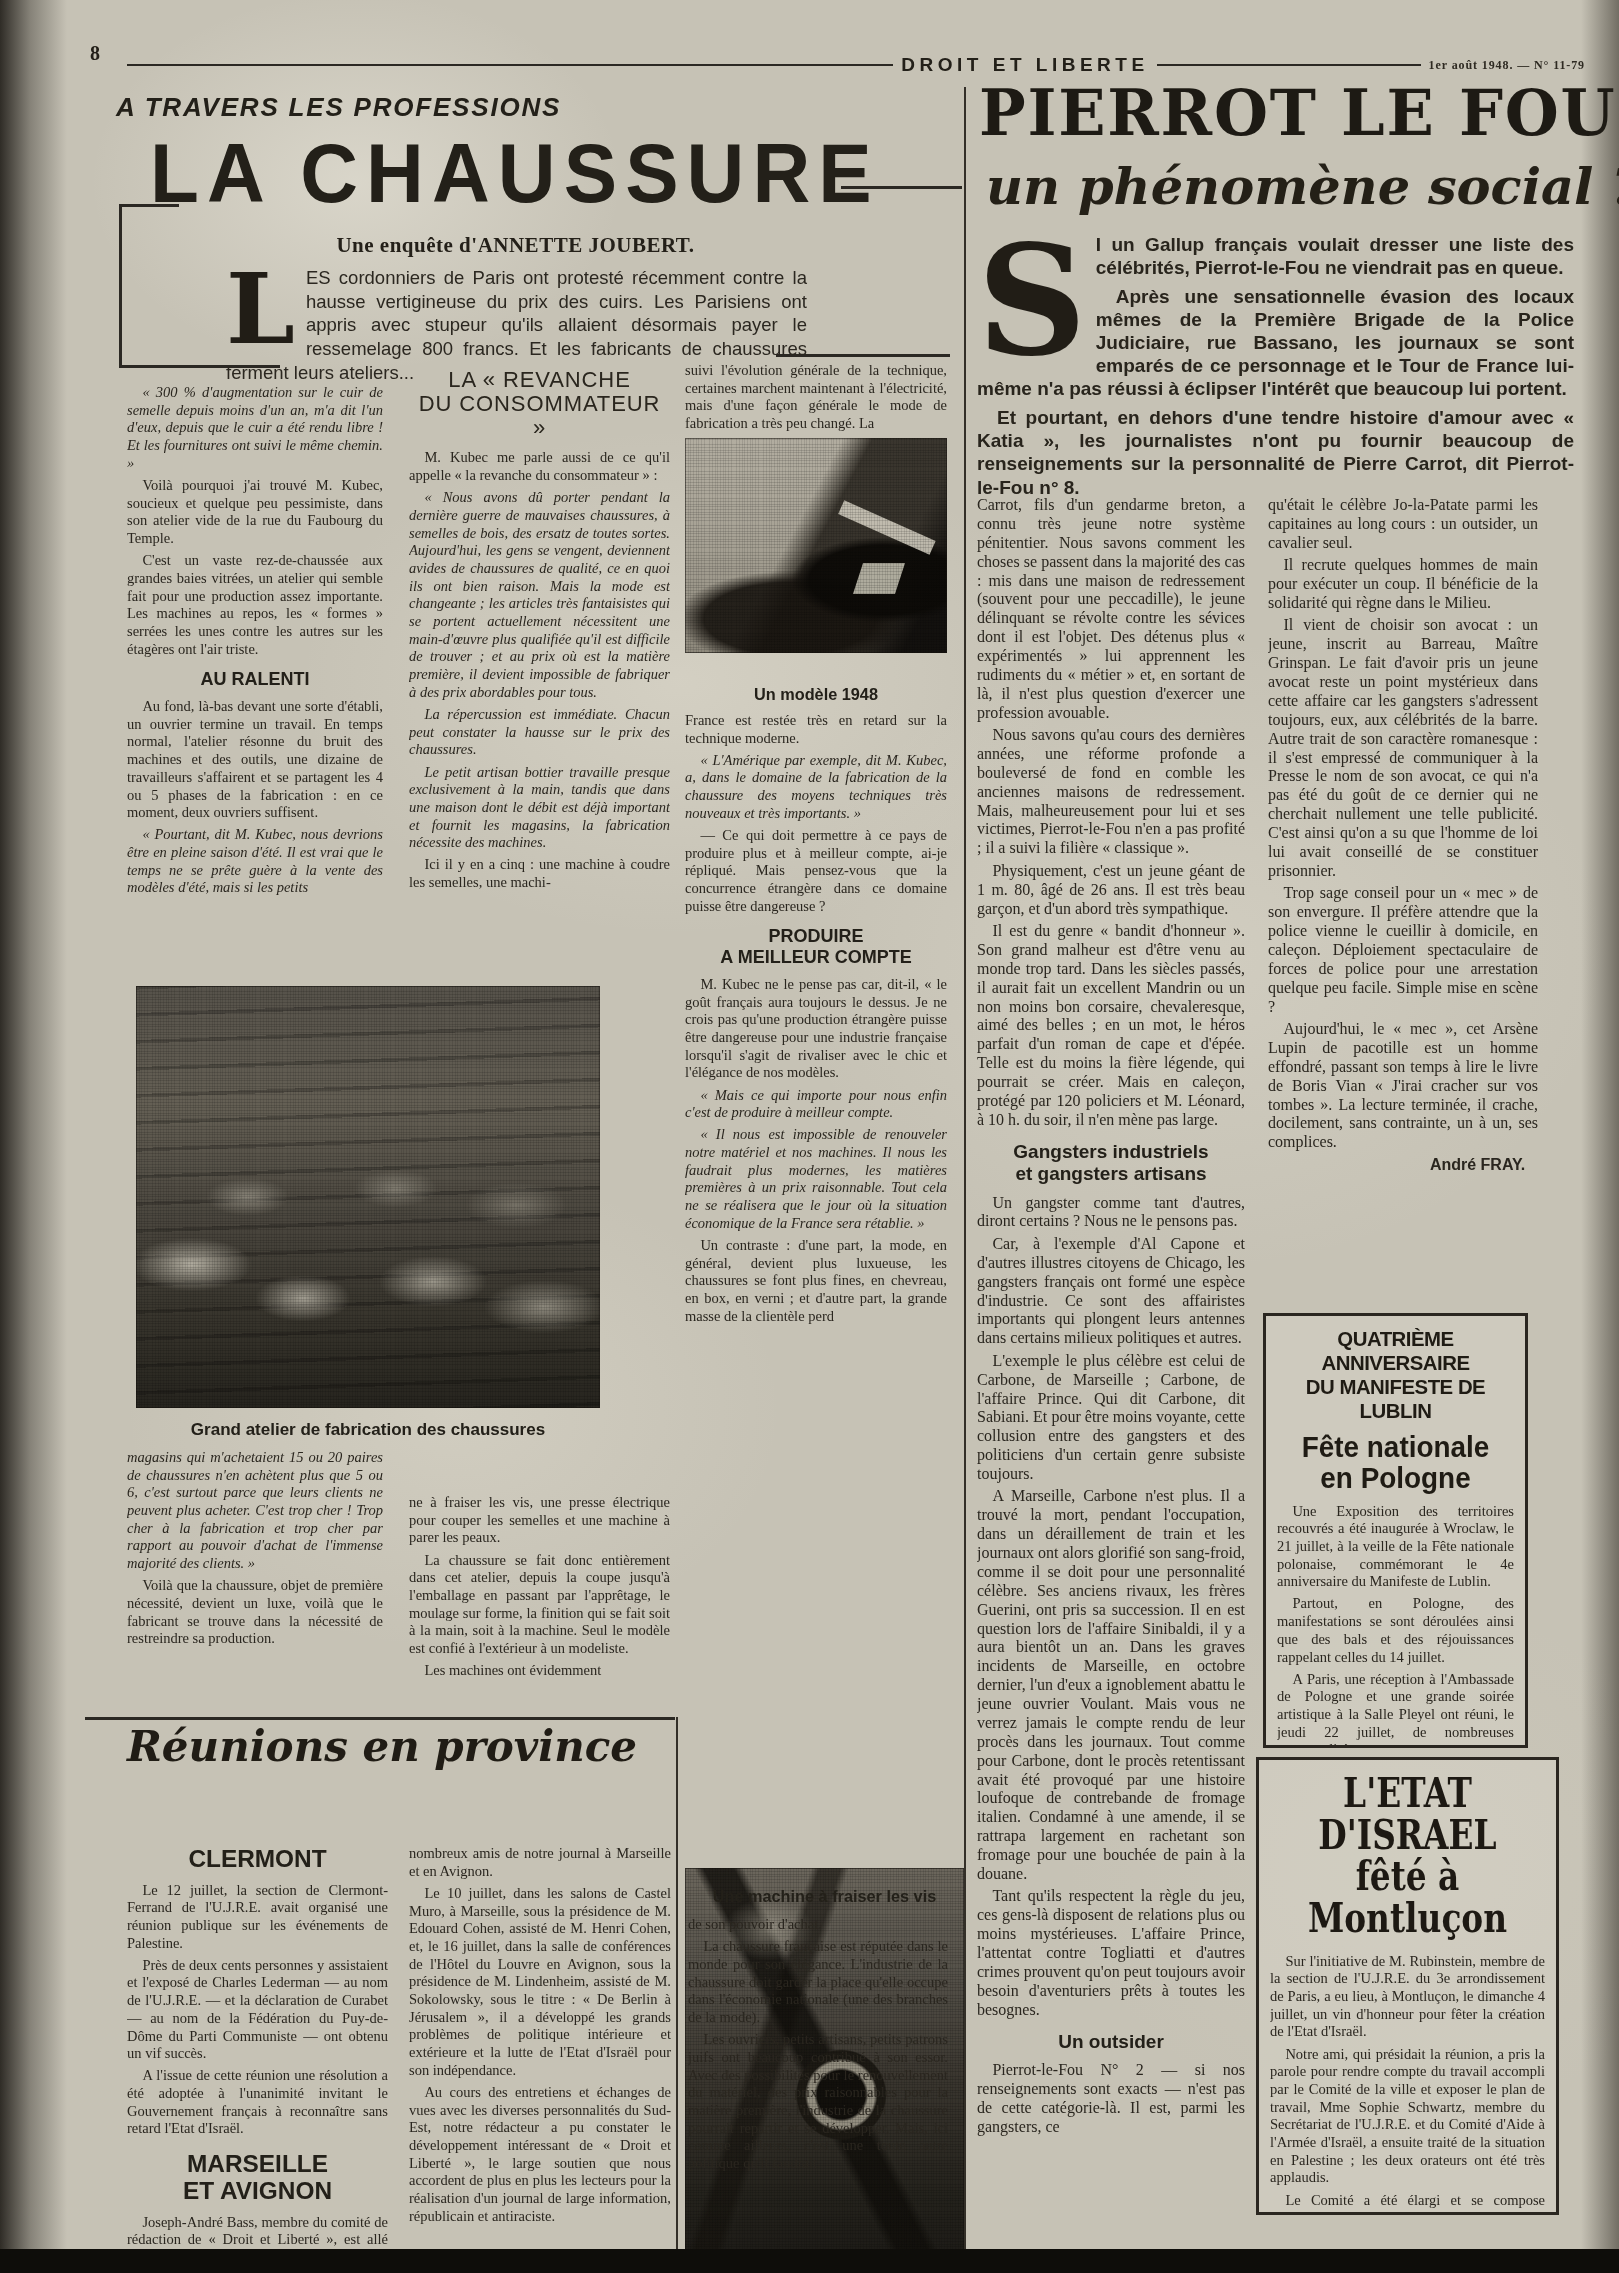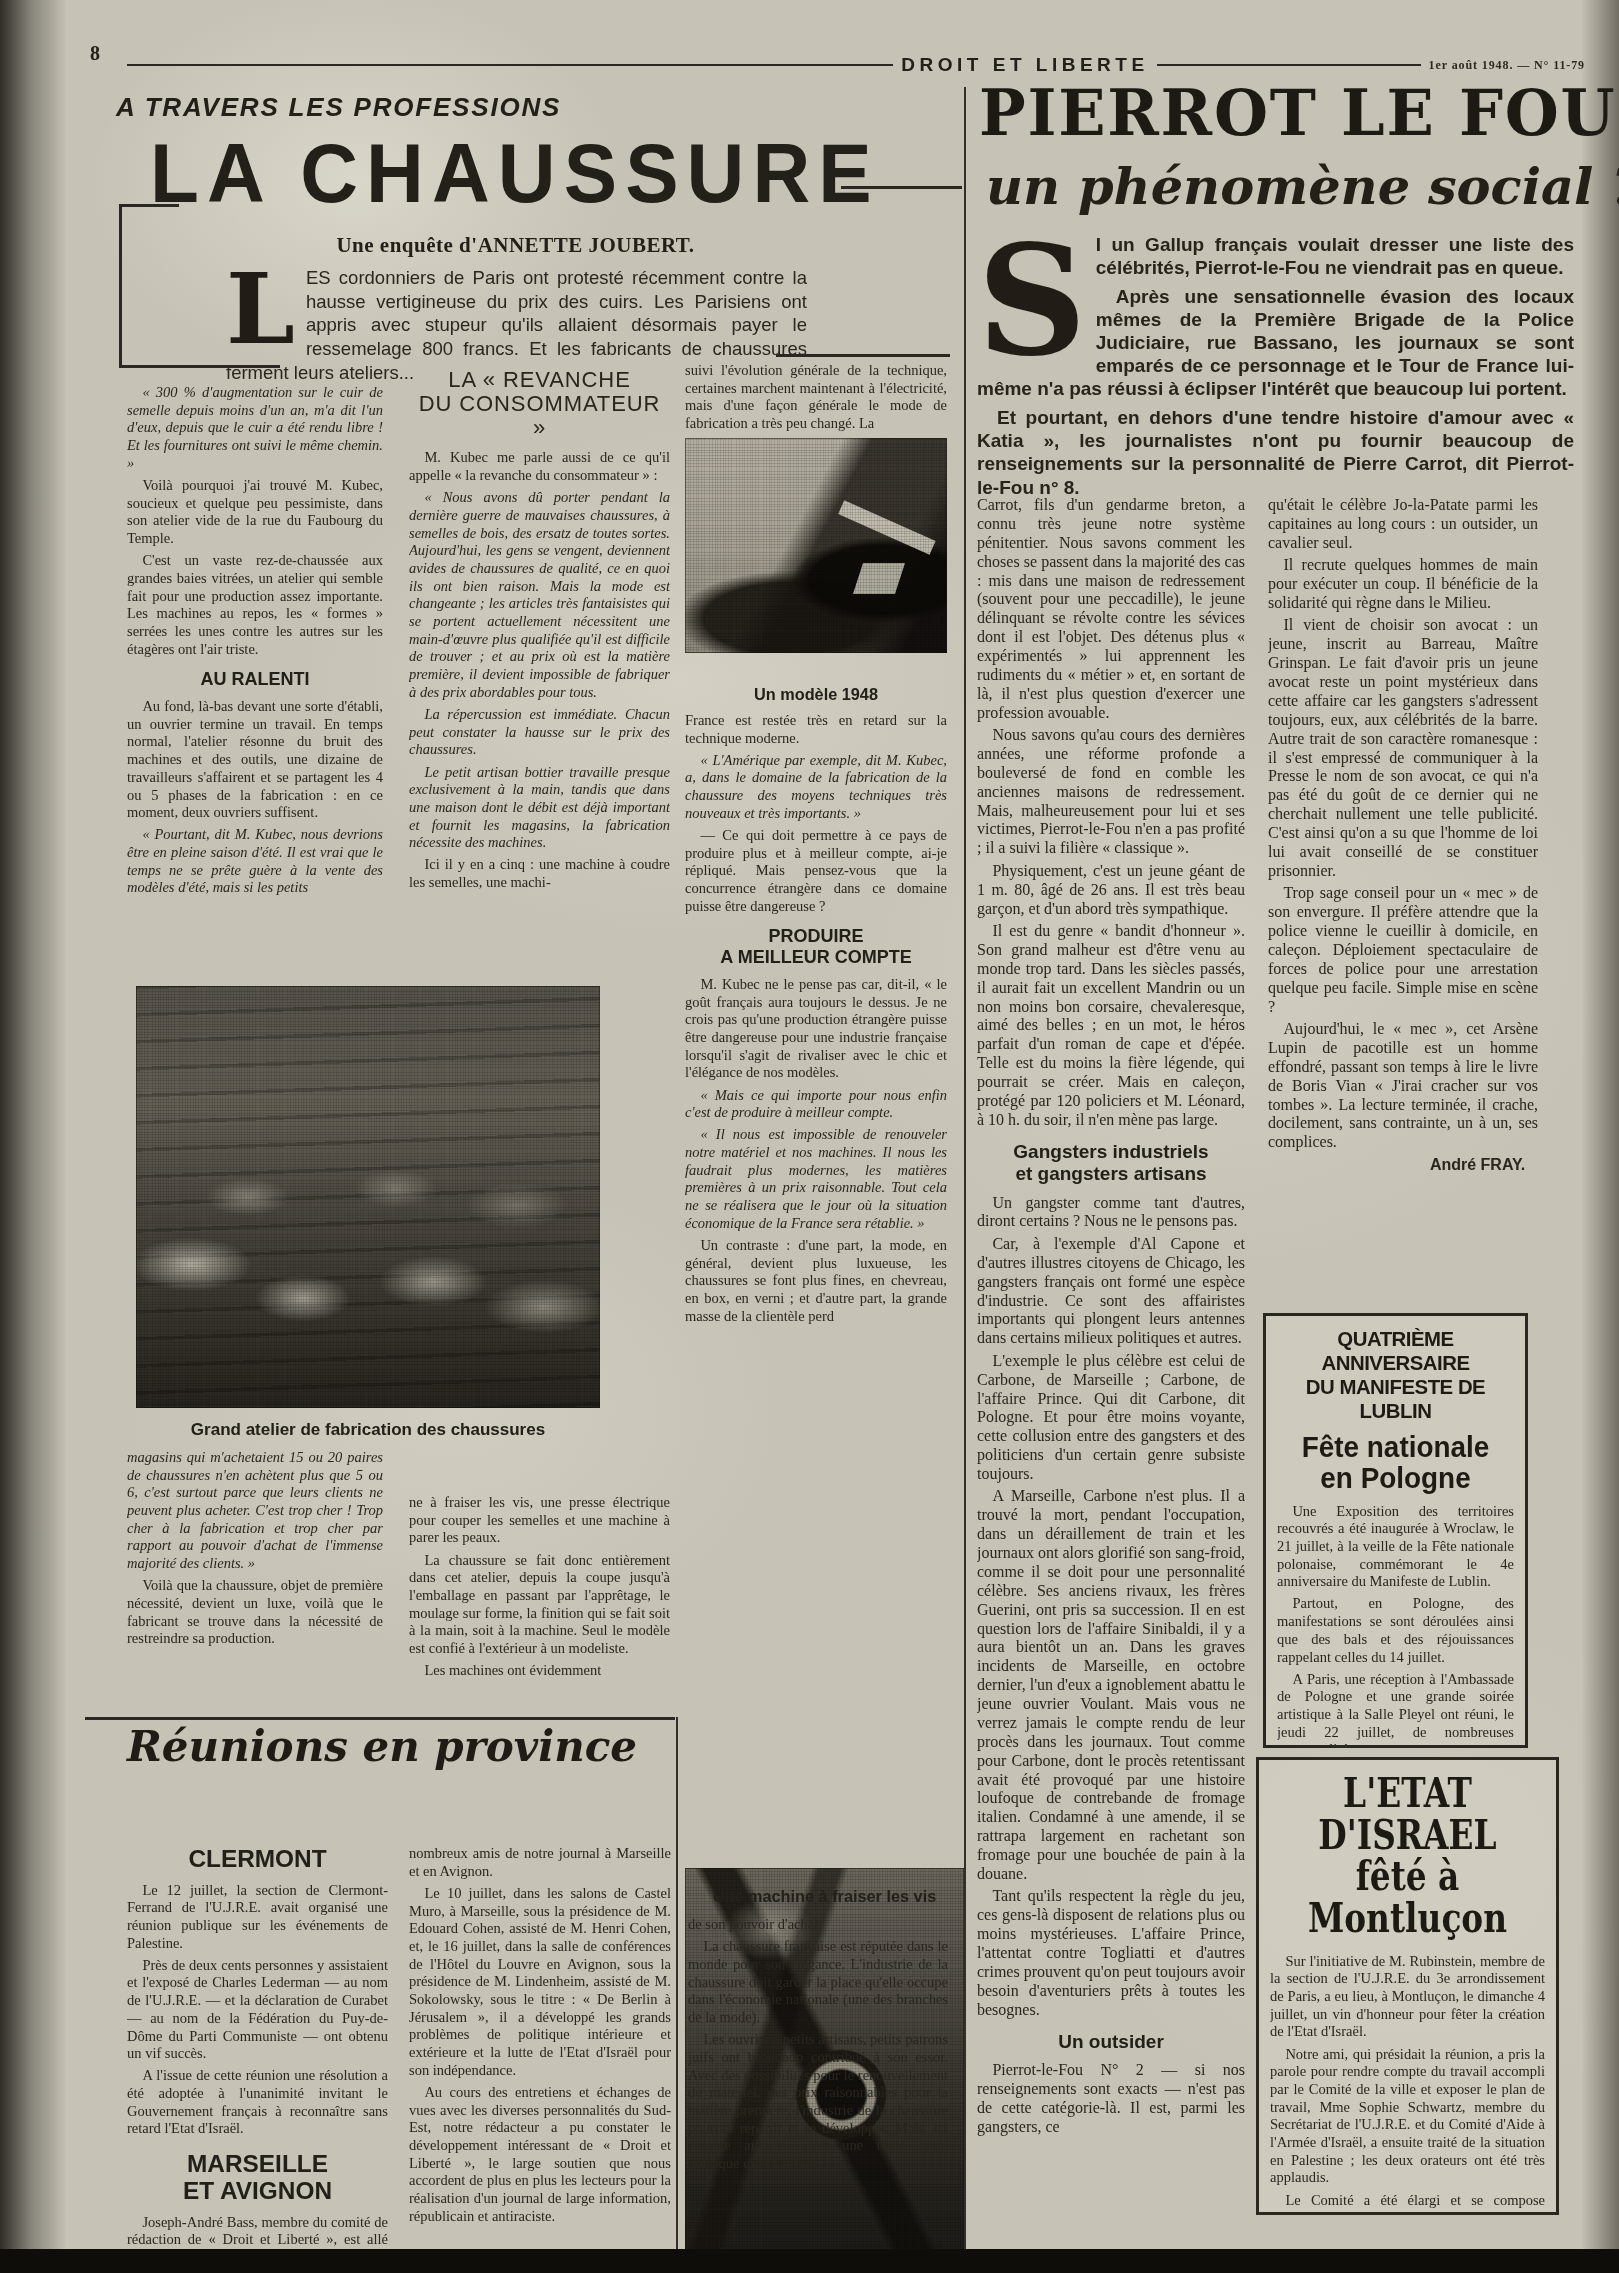--- a/index.html
+++ b/index.html
@@ -228,21 +228,21 @@
   </div>
   <div class="abs txt pier pcolA">
       <p class="para noind">Carrot, fils d'un gendarme breton, a connu très jeune notre système pénitentier. Nous savons comment les choses se passent dans la majorité des cas : mis dans une maison de redressement (souvent pour une peccadille), le jeune délinquant se révolte contre les sévices dont il est l'objet. Des détenus plus « expérimentés » lui apprennent les rudiments du « métier » et, en sortant de là, il n'est plus question d'exercer une profession avouable.</p>
       <p class="para">Nous savons qu'au cours des dernières années, une réforme profonde a bouleversé de fond en comble les anciennes maisons de redressement. Mais, malheureusement pour lui et ses victimes, Pierrot-le-Fou n'en a pas profité ; il a suivi la filière « classique ».</p>
       <p class="para">Physiquement, c'est un jeune géant de 1 m. 80, âgé de 26 ans. Il est très beau garçon, et d'un abord très sympathique.</p>
       <p class="para">Il est du genre « bandit d'honneur ». Son grand malheur est d'être venu au monde trop tard. Dans les siècles passés, il aurait fait un excellent Mandrin ou un non moins bon corsaire, chevaleresque, aimé des belles ; en un mot, le héros parfait d'un roman de cape et d'épée. Telle est du moins la fière légende, qui pourrait se créer. Mais en caleçon, protégé par 120 policiers et M. Léonard, à 10 h. du soir, il n'en mène pas large.</p>
       <p class="para sub">Gangsters industriels
 et gangsters artisans</p>
       <p class="para">Un gangster comme tant d'autres, diront certains ? Nous ne le pensons pas.</p>
       <p class="para">Car, à l'exemple d'Al Capone et d'autres illustres citoyens de Chicago, les gangsters français ont formé une espèce d'industrie. Ce sont des affairistes importants qui plongent leurs antennes dans certains milieux politiques et autres.</p>
-      <p class="para">L'exemple le plus célèbre est celui de Carbone, de Marseille ; Carbone, de l'affaire Prince. Qui dit Carbone, dit Pologne. Et pour être moins voyante, cette collusion entre des gangsters et des politiciens d'un certain genre subsiste toujours.</p>
+      <p class="para">L'exemple le plus célèbre est celui de Carbone, de Marseille ; Carbone, de l'affaire Prince. Qui dit Carbone, dit Sabiani. Et pour être moins voyante, cette collusion entre des gangsters et des politiciens d'un certain genre subsiste toujours.</p>
       <p class="para">A Marseille, Carbone n'est plus. Il a trouvé la mort, pendant l'occupation, dans un déraillement de train et les journaux ont alors glorifié son sang-froid, comme il se doit pour une personnalité célèbre. Ses anciens rivaux, les frères Guerini, ont pris sa succession. Il en est question lors de l'affaire Sinibaldi, il y a aura bientôt un an. Dans les graves incidents de Marseille, en octobre dernier, l'un d'eux a ignoblement abattu le jeune ouvrier Voulant. Mais vous ne verrez jamais le compte rendu de leur procès dans les journaux. Tout comme pour Carbone, dont le procès retentissant avait été provoqué par une histoire loufoque de contrebande de fromage italien. Condamné à une amende, il se rattrapa largement en rachetant son fromage pour une bouchée de pain à la douane.</p>
       <p class="para">Tant qu'ils respectent la règle du jeu, ces gens-là disposent de relations plus ou moins mystérieuses. L'affaire Prince, l'attentat contre Togliatti et d'autres crimes prouvent qu'on peut toujours avoir besoin d'aventuriers prêts à toutes les besognes.</p>
       <p class="para sub">Un outsider</p>
       <p class="para">Pierrot-le-Fou N° 2 — si nos renseignements sont exacts — n'est pas de cette catégorie-là. Il est, parmi les gangsters, ce</p>
     </div>
   <div class="abs txt pier pcolB">
       <p class="para noind">qu'était le célèbre Jo-la-Patate parmi les capitaines au long cours : un outsider, un cavalier seul.</p>
       <p class="para">Il recrute quelques hommes de main pour exécuter un coup. Il bénéficie de la solidarité qui règne dans le Milieu.</p>
       <p class="para">Il vient de choisir son avocat : un jeune, inscrit au Barreau, Maître Grinspan. Le fait d'avoir pris un jeune avocat reste un point mystérieux dans cette affaire car les gangsters s'adressent toujours, eux, aux célébrités de la barre. Autre trait de son caractère romanesque : il s'est empressé de communiquer à la Presse le nom de son avocat, ce qui n'a pas été du goût de ce dernier qui ne cherchait nullement une telle publicité. C'est ainsi qu'on a su que l'homme de loi lui avait conseillé de se constituer prisonnier.</p>
       <p class="para">Trop sage conseil pour un « mec » de son envergure. Il préfère attendre que la police vienne le cueillir à domicile, en caleçon. Déploiement spectaculaire de forces de police pour une arrestation quelque peu facile. Simple mise en scène ?</p>

